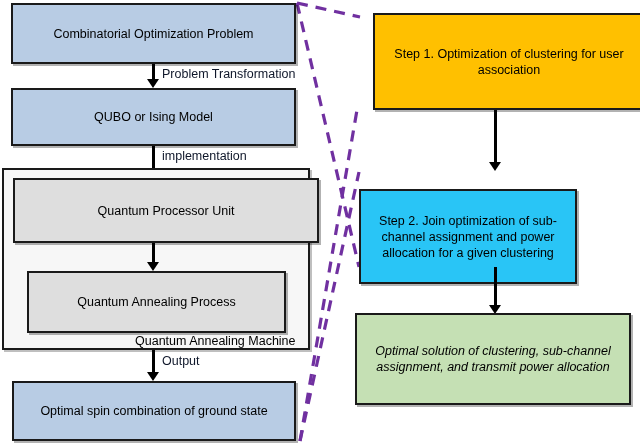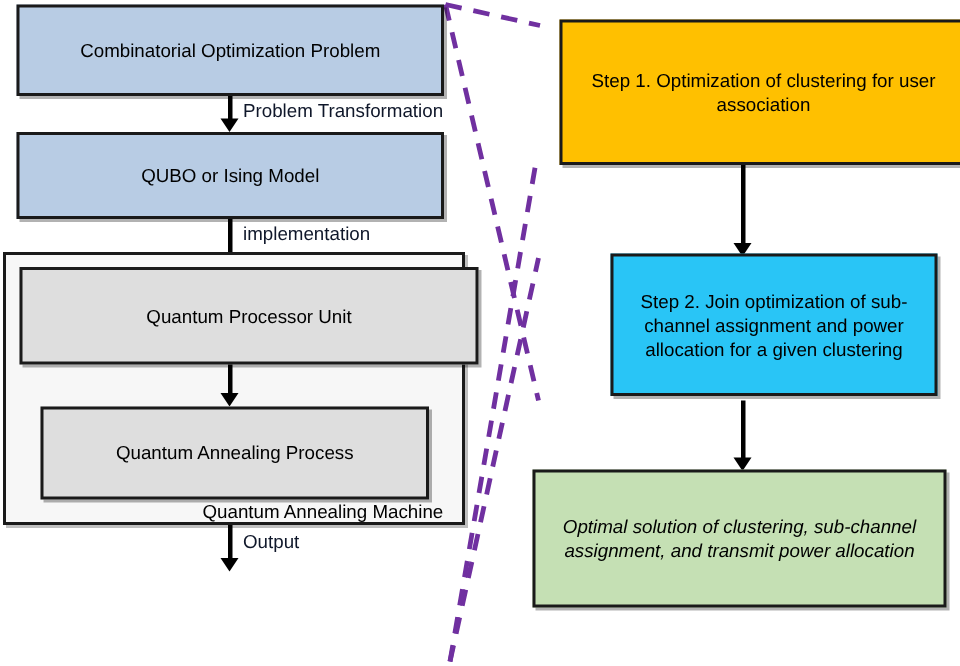--- a/index.html
+++ b/index.html
@@ -119,31 +119,34 @@
   </div>
 
   <div class="group-label" style="left:135px;top:334px;">Quantum Annealing Machine</div>
 
   <div class="arrow" style="left:153px;top:350px;height:31px;">
     <div class="shaft" style="height:24px;"></div>
     <div class="head" style="top:22px;"></div>
   </div>
   <div class="arrow-label" style="left:162px;top:354px;">Output</div>
 
+  <div class="box" style="left:12px;top:381px;width:284px;height:60px;background:#b8cce4;">
+    <span>Optimal spin combination of ground state</span>
+  </div>
 
   <div class="box" style="left:359px;top:13px;width:272px;height:97px;background:#ffc000;margin-left:14px;">
     <span>Step 1. Optimization of clustering for user association</span>
   </div>
 
   <div class="arrow" style="left:495px;top:110px;height:62px;">
     <div class="shaft" style="height:54px;"></div>
     <div class="head" style="top:52px;"></div>
   </div>
 
-  <div class="box" style="left:359px;top:169px;width:218px;height:95px;background:#29c5f6;margin-left:48px;">
+  <div class="box" style="left:359px;top:189px;width:218px;height:95px;background:#29c5f6;">
     <span>Step 2. Join optimization of sub-channel assignment and power allocation for a given clustering</span>
   </div>
 
   <div class="arrow" style="left:495px;top:267px;height:47px;">
     <div class="shaft" style="height:40px;"></div>
     <div class="head" style="top:38px;"></div>
   </div>
 
   <div class="box" style="left:355px;top:313px;width:276px;height:92px;background:#c5e0b4;font-style:italic;">
     <span>Optimal solution of clustering, sub-channel assignment, and transmit power allocation</span>

